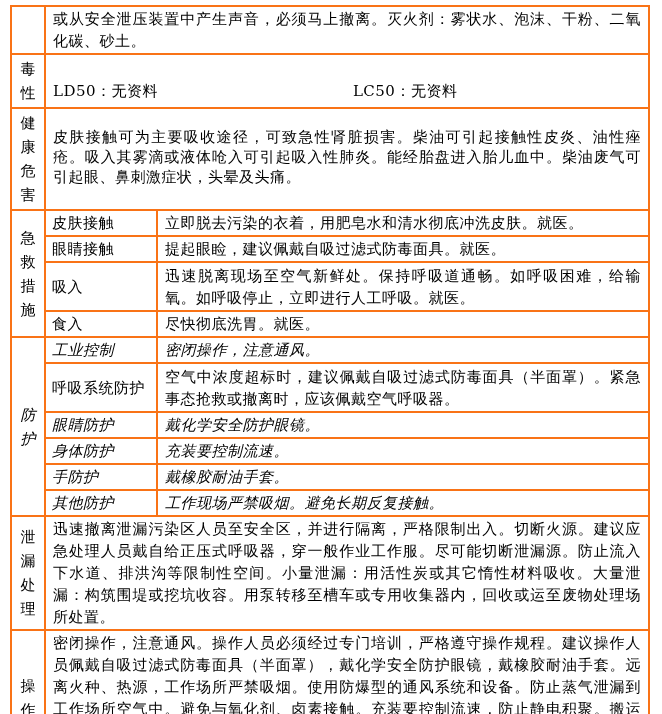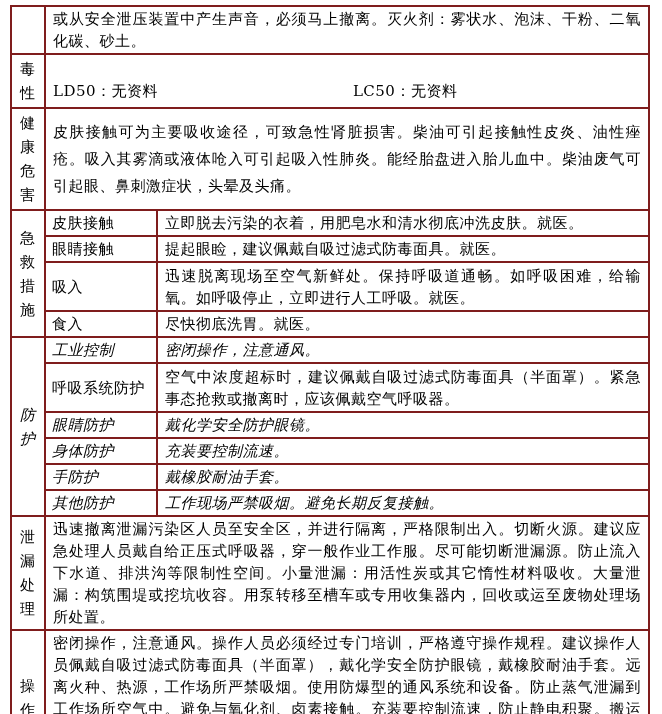--- a/index.html
+++ b/index.html
@@ -19,47 +19,47 @@
     position: absolute;
     left: 10px;
     top: 5px;
     width: 640px;
     border-collapse: collapse;
     table-layout: fixed;
   }
   col.c1 { width: 34px; }
   col.c2 { width: 112px; }
   td {
-    border: 2px solid #7f1d1d;
+    border: 2px solid #f97316;
     font-size: 15px;
     line-height: 22px;
     letter-spacing: 0.5px;
     vertical-align: middle;
     overflow: hidden;
   }
   
   td.hdr {
     padding: 2px 8px;
-    text-align: left;
+    text-align: center;
     word-break: break-all;
     line-height: 24px;
     letter-spacing: 0;
   }
   td.sub {
     padding: 0 6px;
     white-space: nowrap;
   }
   td.txt {
     padding: 1px 7px;
   }
   td.just { text-align: justify; }
   
   tr.r-fire  td { height: 43px; vertical-align: middle; }
   tr.r-tox   td { height: 45px; }
-  tr.r-health td.txt { height: 90px; line-height: 27px; }
+  tr.r-health td.txt { height: 90px; line-height: 20px; font-family: Liberation Mono, monospace; }
   tr.r-health td.hdr { height: 90px; }
   tr.r-aid-s  td { height: 21px; }
   tr.r-aid-l  td { height: 49px; }
   tr.r-prot-s td { height: 21px; font-style: italic; }
   tr.r-prot-l td { height: 49px; }
   tr.r-leak td.txt { height: 88px; }
   tr.r-op   td.txt { height: 132px; }
   span.half {
     display: inline-block;
     width: 51%;

